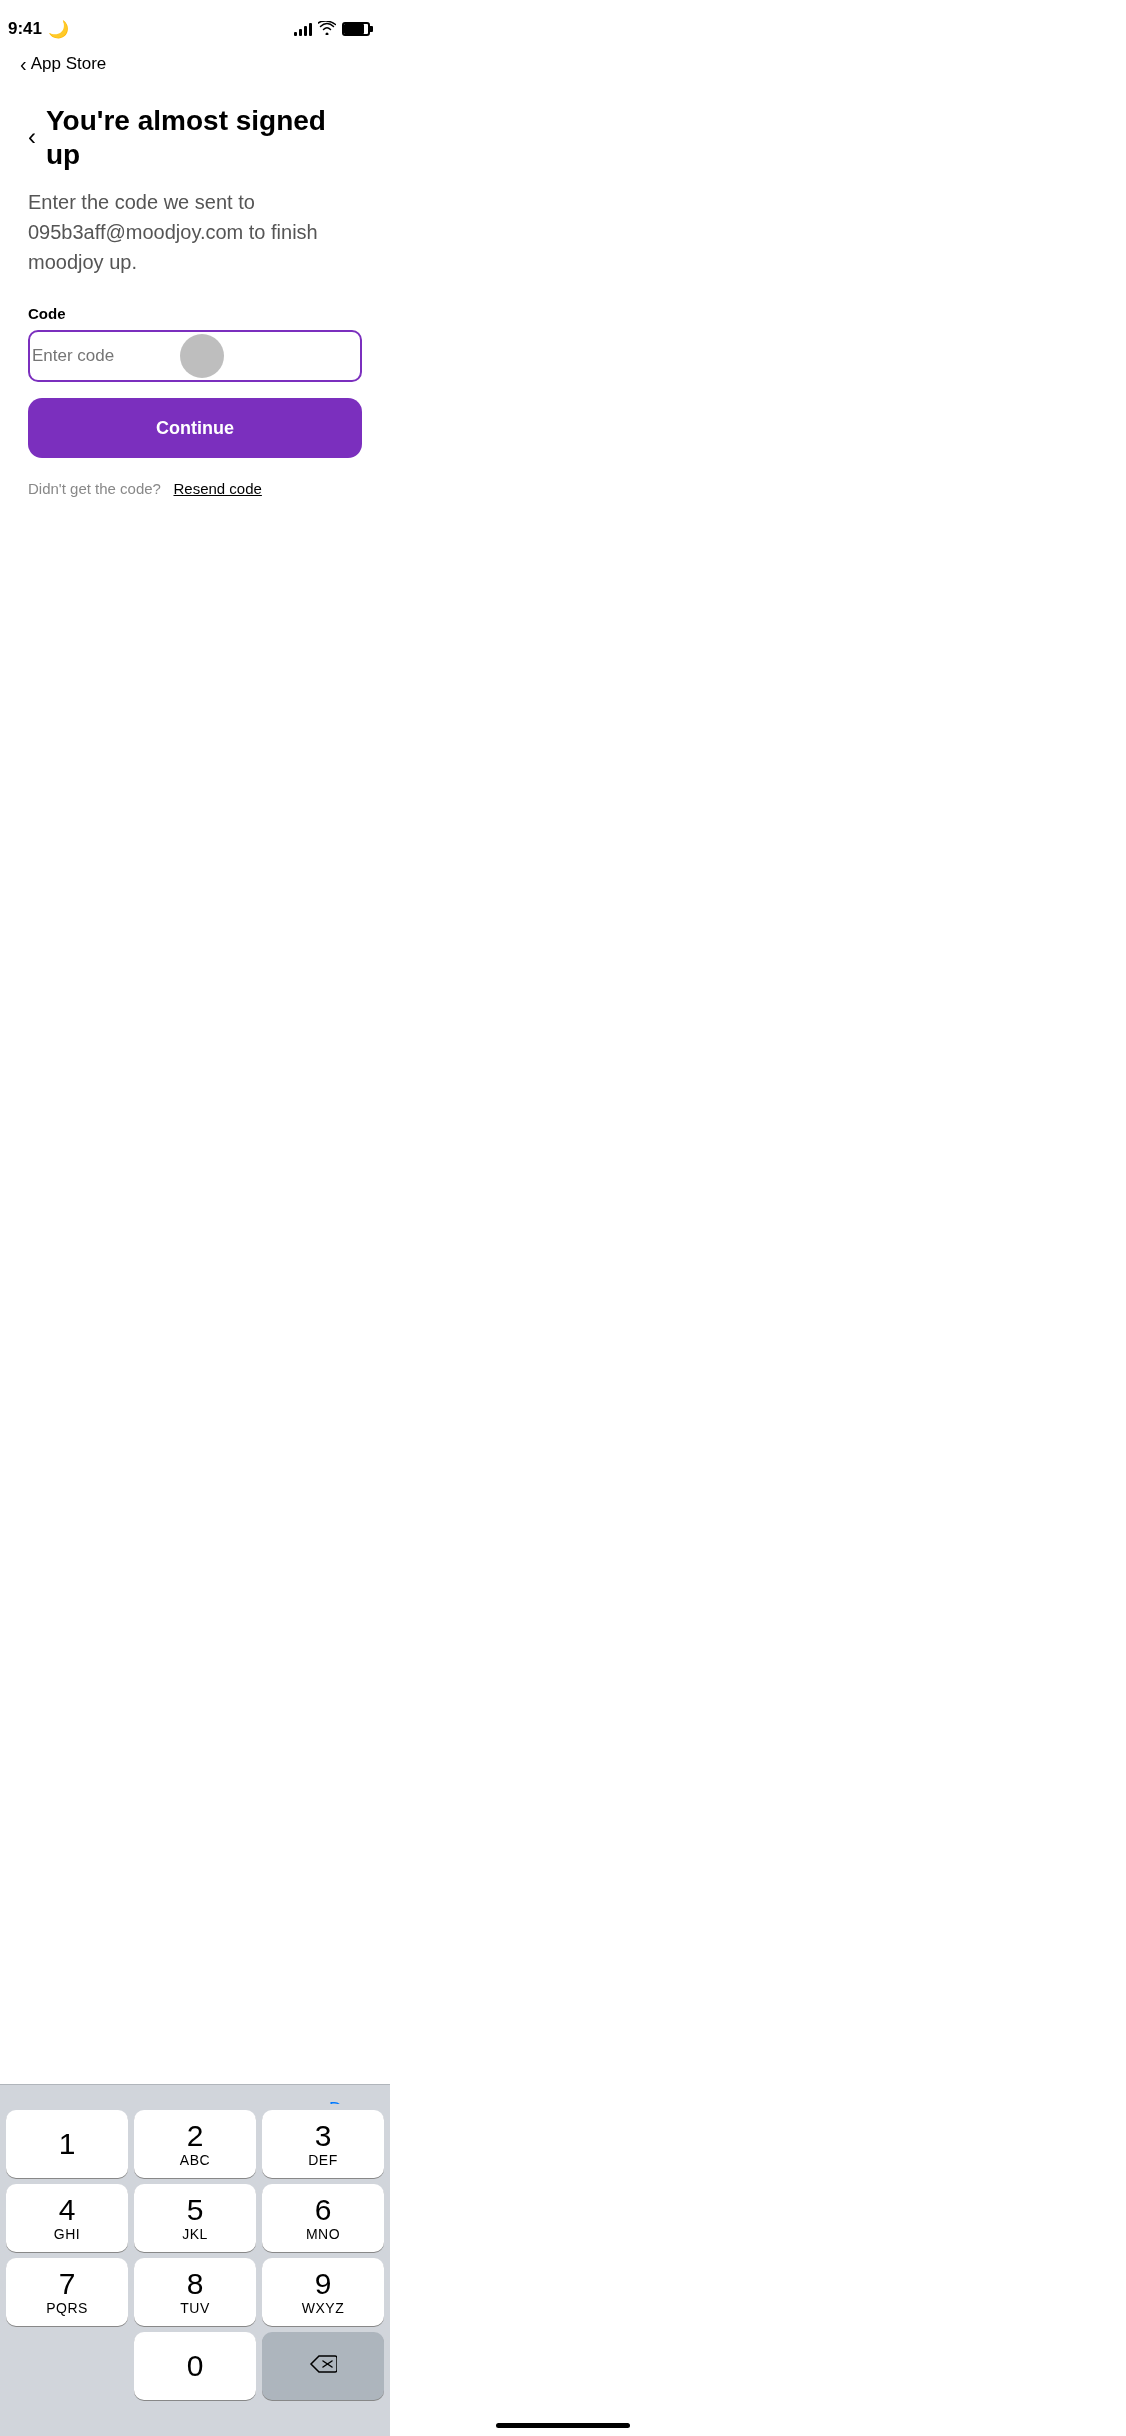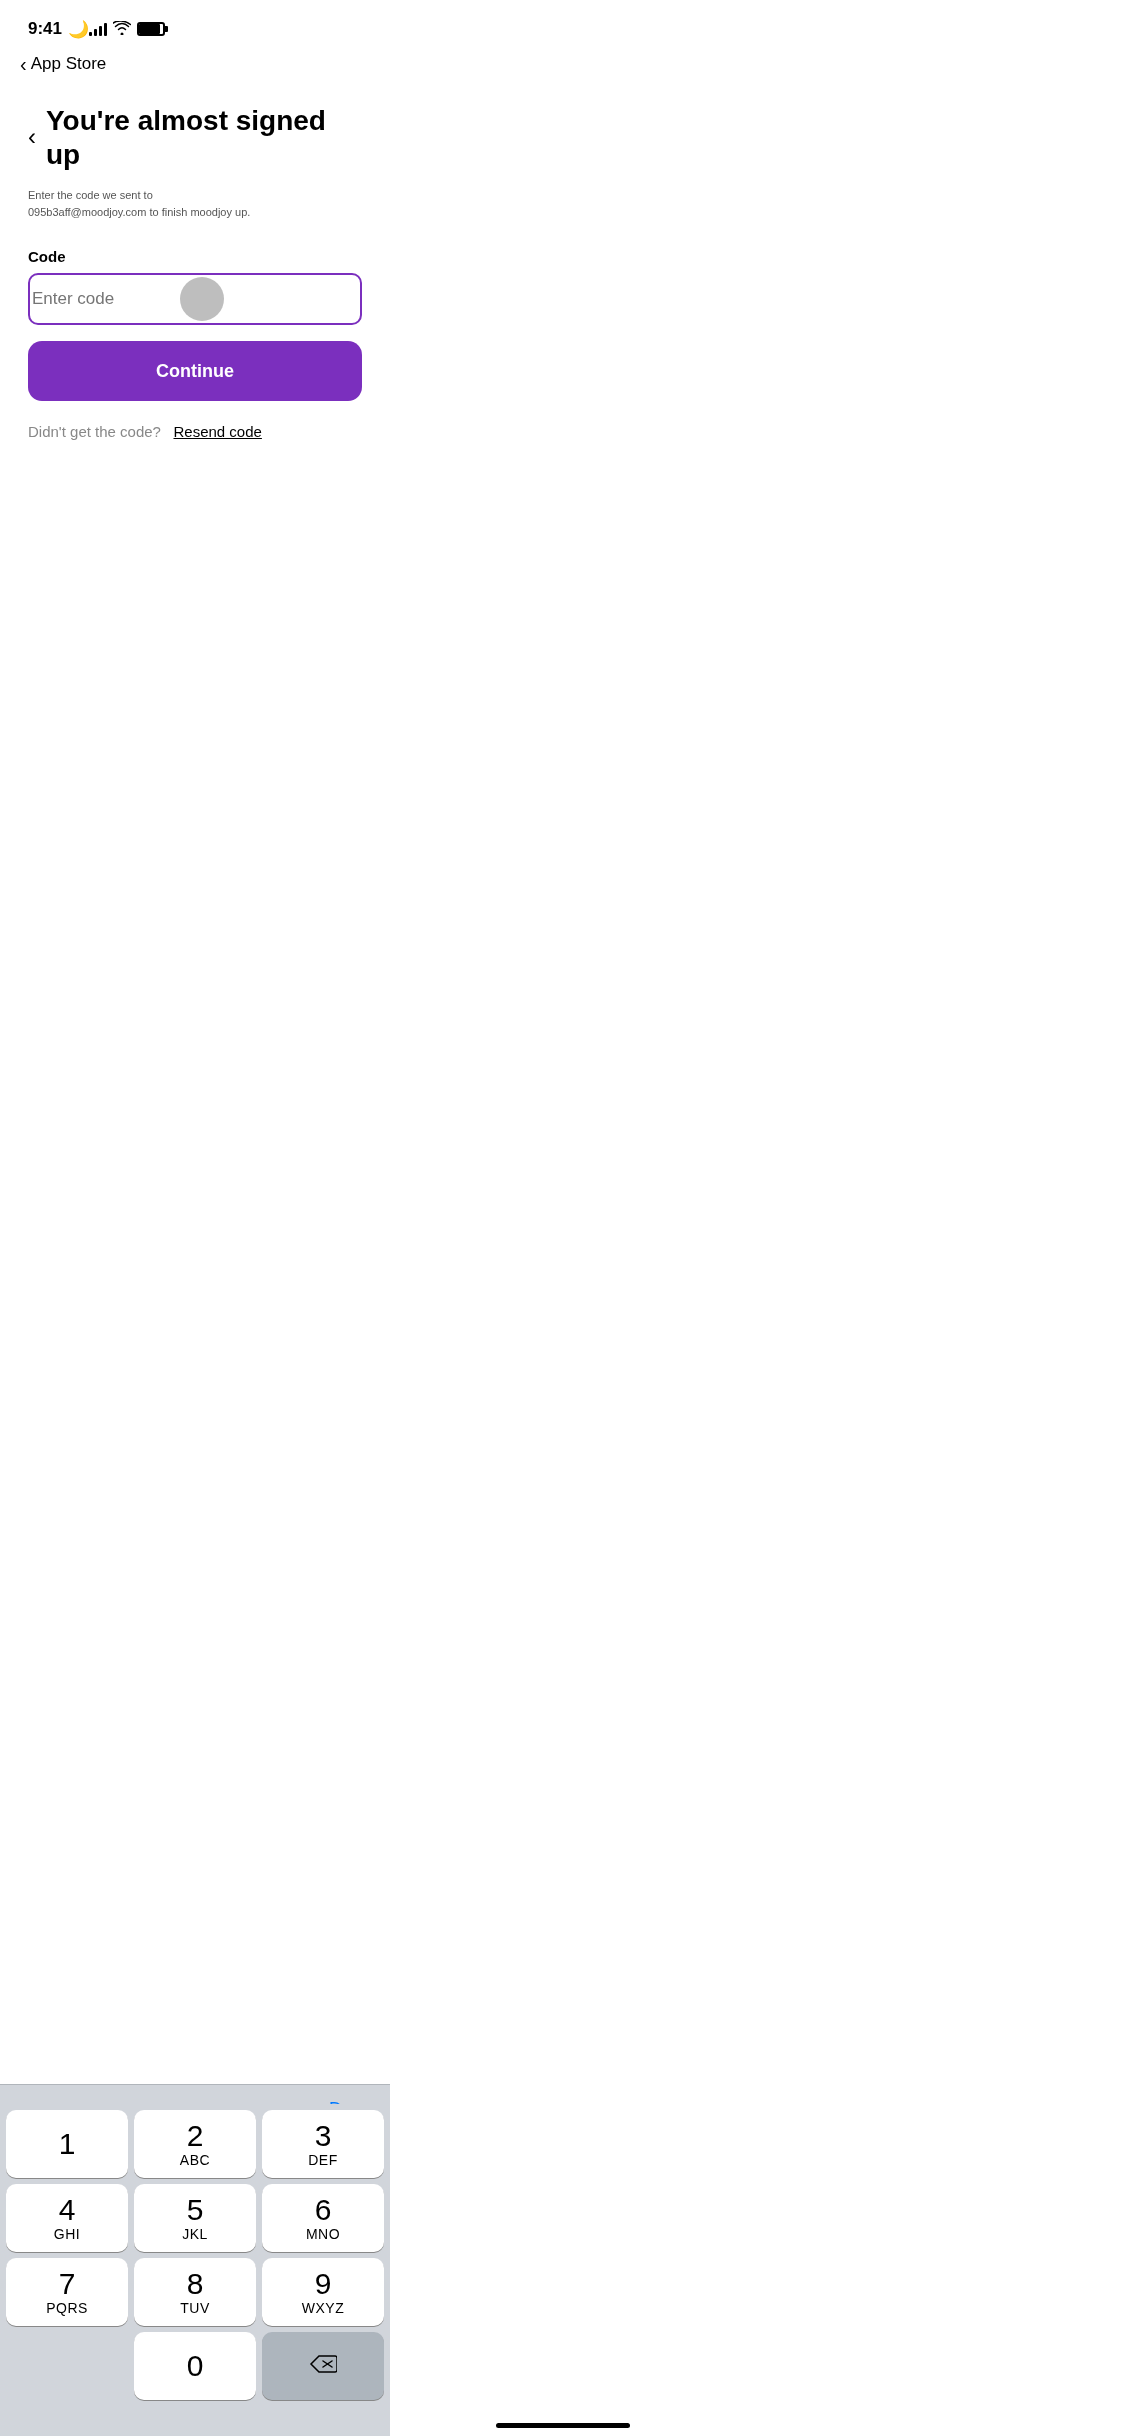--- a/index.html
+++ b/index.html
@@ -9,22 +9,23 @@
       width: 390px;
       min-height: 844px;
       font-family: -apple-system, 'SF Pro Text', 'Helvetica Neue', sans-serif;
       background: #fff;
       overflow-x: hidden;
     }
 
     
     .status-bar {
       display: flex;
-      align-items: center;
-      padding: 14px 20px 6px 28px;
+      justify-content: space-between;
+      align-items: center;
+      padding: 14px 20px 6px 8px;
       height: 50px;
     }
     .status-left {
       display: flex;
       align-items: center;
       gap: 6px;
       font-size: 17px;
       font-weight: 600;
     }
     .status-right {
@@ -107,21 +108,21 @@
       align-items: center;
       gap: 10px;
     }
     .page-title .chevron {
       font-size: 24px;
       font-weight: 300;
       color: #000;
     }
 
     .subtitle {
-      font-size: 11px;
+      font-size: 20px;
       color: #555;
       line-height: 1.5;
       margin-bottom: 28px;
       margin-top: 12px;
     }
 
     .field-label {
       font-size: 15px;
       font-weight: 600;
       color: #000;

